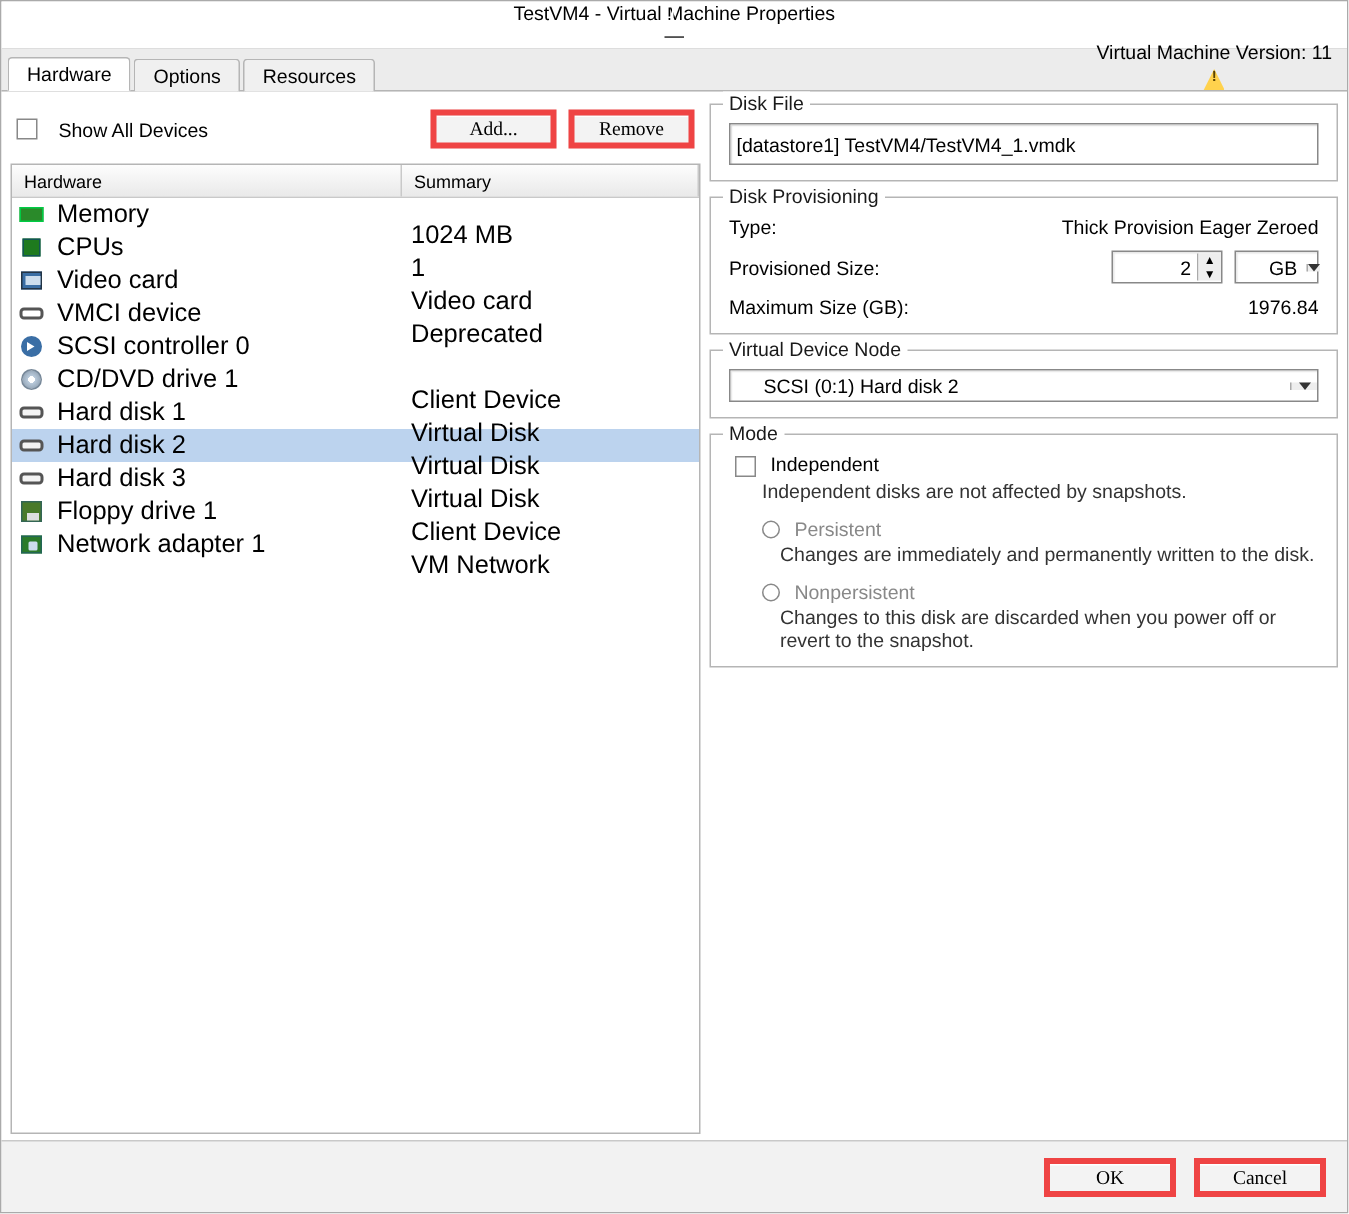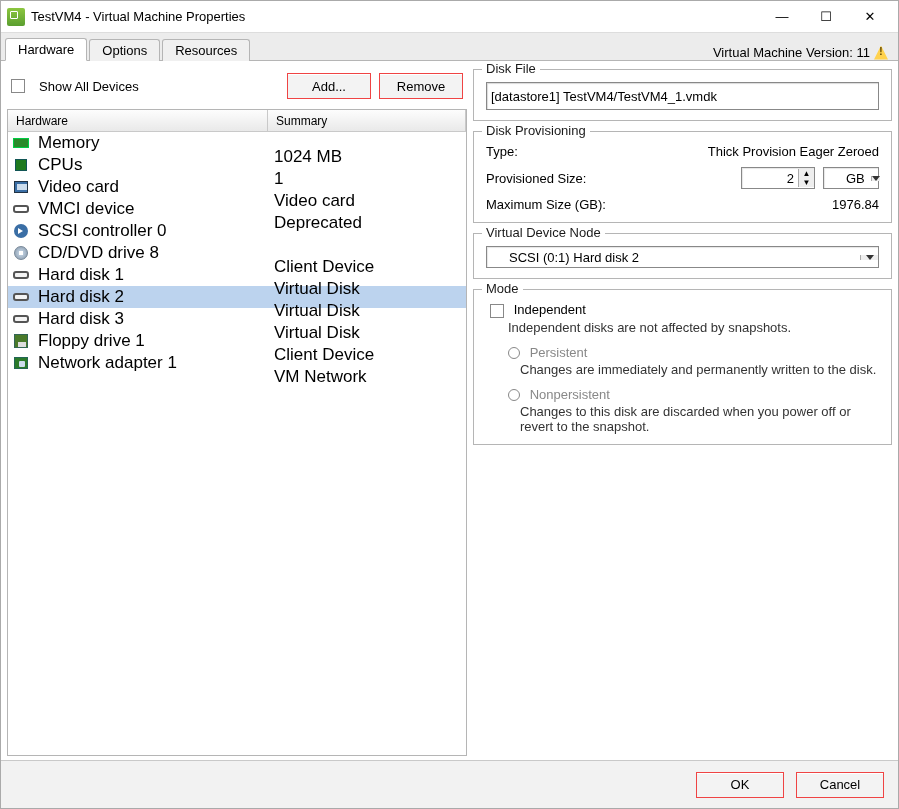--- a/index.html
+++ b/index.html
@@ -22,20 +22,21 @@
     background: #f8f8f8;
   }
   
   .titlebar {
     display: flex;
     align-items: center;
     height: 32px;
     padding: 0 6px;
     background: #fff;
     border-bottom: 1px solid #ddd;
+    flex-direction: column;
   }
   .titlebar .app-icon {
     width: 18px; height: 18px;
     margin-right: 6px;
     background: linear-gradient(#8cc63f,#5a9e2f);
     border-radius: 2px;
     position: relative;
   }
   .titlebar .app-icon::after{
     content:""; position:absolute; left:3px; top:3px; width:6px;height:6px;
@@ -74,20 +75,21 @@
   .tab.active {
     background: #fff;
     border-bottom: 1px solid #fff;
     z-index: 2;
   }
   .version-area {
     margin-left: auto;
     padding-right: 6px;
     display: flex; align-items:center; gap:4px;
     font-size: 13px;
+    flex-direction: column;
   }
   .warn-icon {
     width:14px;height:14px;
     background: #ffd24d;
     clip-path: polygon(50% 0, 100% 100%, 0 100%);
     position: relative;
   }
   .warn-icon::after{
     content:"!"; position:absolute; left:0; right:0; top:0; text-align:center;
     font-size:10px; font-weight:bold; color:#5a4200;
@@ -106,25 +108,26 @@
     display:flex; align-items:center; padding: 6px 4px 10px 4px;
     gap: 8px;
   }
   .chk {
     width:14px;height:14px;border:1px solid #888;background:#fff;display:inline-block;
     margin-right:6px; vertical-align:middle;
   }
   .spacer { margin-left:auto; }
   .btn {
     min-width:84px; height:26px;
-    border:1px solid #ef4444; background:#f3f3f3;
+    border:4px solid #ef4444; background:#f3f3f3;
     display:inline-flex; align-items:center; justify-content:center;
     padding: 0 10px;
     box-shadow: inset 0 1px 0 #fff;
     cursor: default;
+    font-family: Liberation Serif, serif;
   }
 
   
   .hwtable {
     border:1px solid #b5b5b5;
     flex:1;
     display:flex; flex-direction:column;
     background:#fff;
   }
   .hwhead {
@@ -295,21 +298,21 @@
             <div class="hwrow">
               <span class="ic">
                 <span class="ic-scsi"></span>
               </span>
               <span class="name">SCSI controller 0</span>
             </div>
             <div class="hwrow">
               <span class="ic">
                 <span class="ic-cd"></span>
               </span>
-              <span class="name">CD/DVD drive 8</span>
+              <span class="name">CD/DVD drive 1</span>
               <span class="summ">Client Device</span>
             </div>
             <div class="hwrow">
               <span class="ic">
                 <span class="ic-hd"></span>
               </span>
               <span class="name">Hard disk 1</span>
               <span class="summ">Virtual Disk</span>
             </div>
             <div class="hwrow selected">

